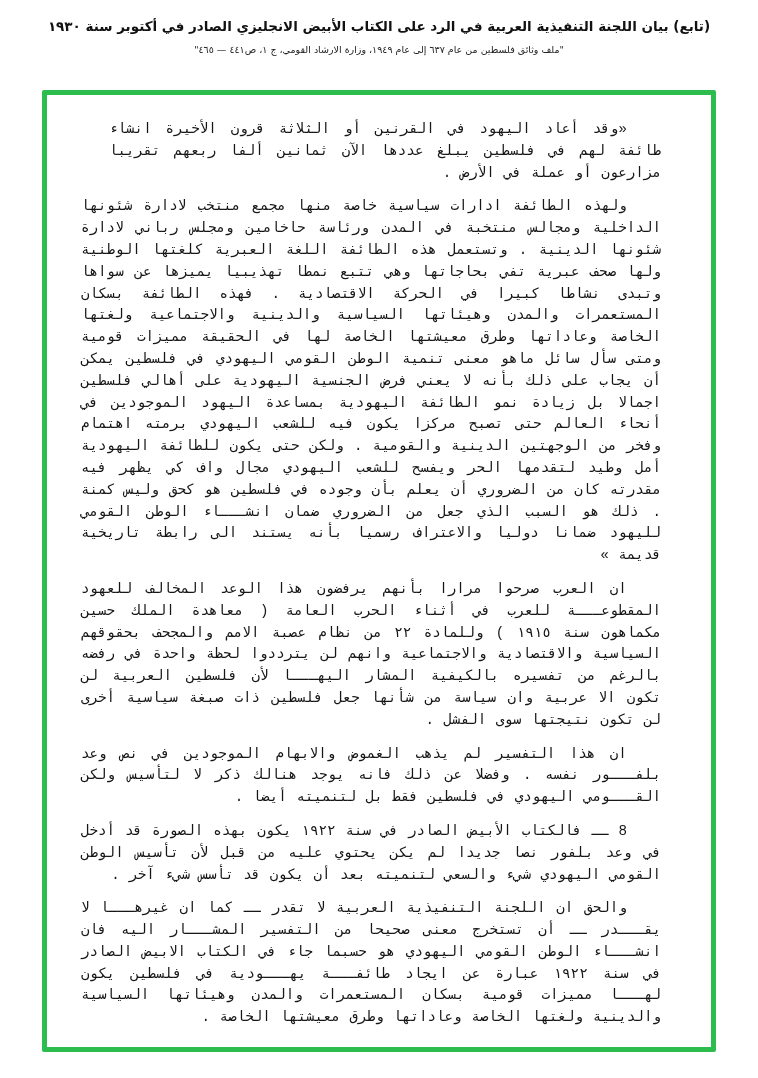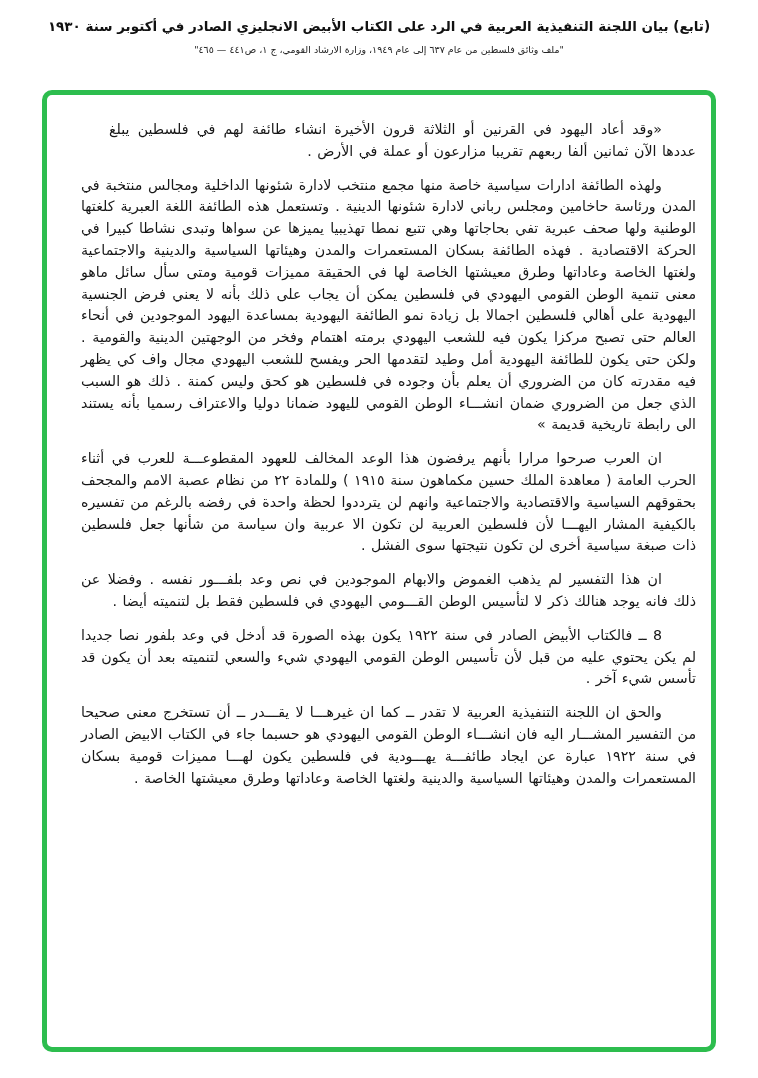--- a/index.html
+++ b/index.html
@@ -41,24 +41,25 @@
     font-size:9.5px;
     color:#222;
   }
   .frame{
     position:absolute;
     left:42px;
     top:90px;
     width:674px;
     height:962px;
     border:5px solid var(--accent);
-    border-radius:10px;
+    border-radius:2px;
     background:#fff;
-    padding:24px 15px 20px 34px;
+    padding:24px 50px 20px 34px;
     overflow:hidden;
+    font-family:Liberation Mono, monospace;
   }
   .doc-body{
     direction:rtl;
     text-align:justify;
     font-size:14.2px;
     line-height:21.8px;
     color:#161616;
   }
   .doc-body p{
     text-indent:2.4em;
@@ -80,19 +81,19 @@
   <div class="header">
     <div class="header-title">(تابع) بيان اللجنة التنفيذية العربية في الرد على الكتاب الأبيض الانجليزي الصادر في أكتوبر سنة ١٩٣٠</div>
     <div class="header-source">"ملف وثائق فلسطين من عام ٦٣٧ إلى عام ١٩٤٩، وزارة الارشاد القومي، ج ١، ص٤٤١ — ٤٦٥"</div>
   </div>
 
   <div class="frame">
     <div class="doc-body">
       <p class="quote">«وقد أعاد اليهود في القرنين أو الثلاثة قرون الأخيرة انشاء طائفة لهم في فلسطين يبلغ عددها الآن ثمانين ألفا ربعهم تقريبا مزارعون أو عملة في الأرض .</p>
       <p>ولهذه الطائفة ادارات سياسية خاصة منها مجمع منتخب لادارة شئونها الداخلية ومجالس منتخبة في المدن ورئاسة حاخامين ومجلس رباني لادارة شئونها الدينية . وتستعمل هذه الطائفة اللغة العبرية كلغتها الوطنية ولها صحف عبرية تفي بحاجاتها وهي تتبع نمطا تهذيبيا يميزها عن سواها وتبدى نشاطا كبيرا في الحركة الاقتصادية . فهذه الطائفة بسكان المستعمرات والمدن وهيئاتها السياسية والدينية والاجتماعية ولغتها الخاصة وعاداتها وطرق معيشتها الخاصة لها في الحقيقة مميزات قومية ومتى سأل سائل ماهو معنى تنمية الوطن القومي اليهودي في فلسطين يمكن أن يجاب على ذلك بأنه لا يعني فرض الجنسية اليهودية على أهالي فلسطين اجمالا بل زيادة نمو الطائفة اليهودية بمساعدة اليهود الموجودين في أنحاء العالم حتى تصبح مركزا يكون فيه للشعب اليهودي برمته اهتمام وفخر من الوجهتين الدينية والقومية . ولكن حتى يكون للطائفة اليهودية أمل وطيد لتقدمها الحر ويفسح للشعب اليهودي مجال واف كي يظهر فيه مقدرته كان من الضروري أن يعلم بأن وجوده في فلسطين هو كحق وليس كمنة . ذلك هو السبب الذي جعل من الضروري ضمان انشـــاء الوطن القومي لليهود ضمانا دوليا والاعتراف رسميا بأنه يستند الى رابطة تاريخية قديمة »</p>
       <p>ان العرب صرحوا مرارا بأنهم يرفضون هذا الوعد المخالف للعهود المقطوعـــة للعرب في أثناء الحرب العامة ( معاهدة الملك حسين مكماهون سنة ١٩١٥ ) وللمادة ٢٢ من نظام عصبة الامم والمجحف بحقوقهم السياسية والاقتصادية والاجتماعية وانهم لن يترددوا لحظة واحدة في رفضه بالرغم من تفسيره بالكيفية المشار اليهـــا لأن فلسطين العربية لن تكون الا عربية وان سياسة من شأنها جعل فلسطين ذات صبغة سياسية أخرى لن تكون نتيجتها سوى الفشل .</p>
-      <p>ان هذا التفسير لم يذهب الغموض والابهام الموجودين في نص وعد بلفـــور نفسه . وفضلا عن ذلك فانه يوجد هنالك ذكر لا لتأسيس الوطن القـــومي اليهودي في فلسطين فقط بل لتنميته أيضا .</p>
+      <p>ان هذا التفسير لم يذهب الغموض والابهام الموجودين في نص وعد بلفـــور نفسه . وفضلا عن ذلك فانه يوجد هنالك ذكر لا لتأسيس ولكن القـــومي اليهودي في فلسطين فقط بل لتنميته أيضا .</p>
       <p>8 ــ فالكتاب الأبيض الصادر في سنة ١٩٢٢ يكون بهذه الصورة قد أدخل في وعد بلفور نصا جديدا لم يكن يحتوي عليه من قبل لأن تأسيس الوطن القومي اليهودي شيء والسعي لتنميته بعد أن يكون قد تأسس شيء آخر .</p>
       <p>والحق ان اللجنة التنفيذية العربية لا تقدر ــ كما ان غيرهـــا لا يقـــدر ــ أن تستخرج معنى صحيحا من التفسير المشـــار اليه فان انشـــاء الوطن القومي اليهودي هو حسبما جاء في الكتاب الابيض الصادر في سنة ١٩٢٢ عبارة عن ايجاد طائفـــة يهـــودية في فلسطين يكون لهـــا مميزات قومية بسكان المستعمرات والمدن وهيئاتها السياسية والدينية ولغتها الخاصة وعاداتها وطرق معيشتها الخاصة .</p>
     </div>
   </div>
 
 </div>
 
 </body></html>

